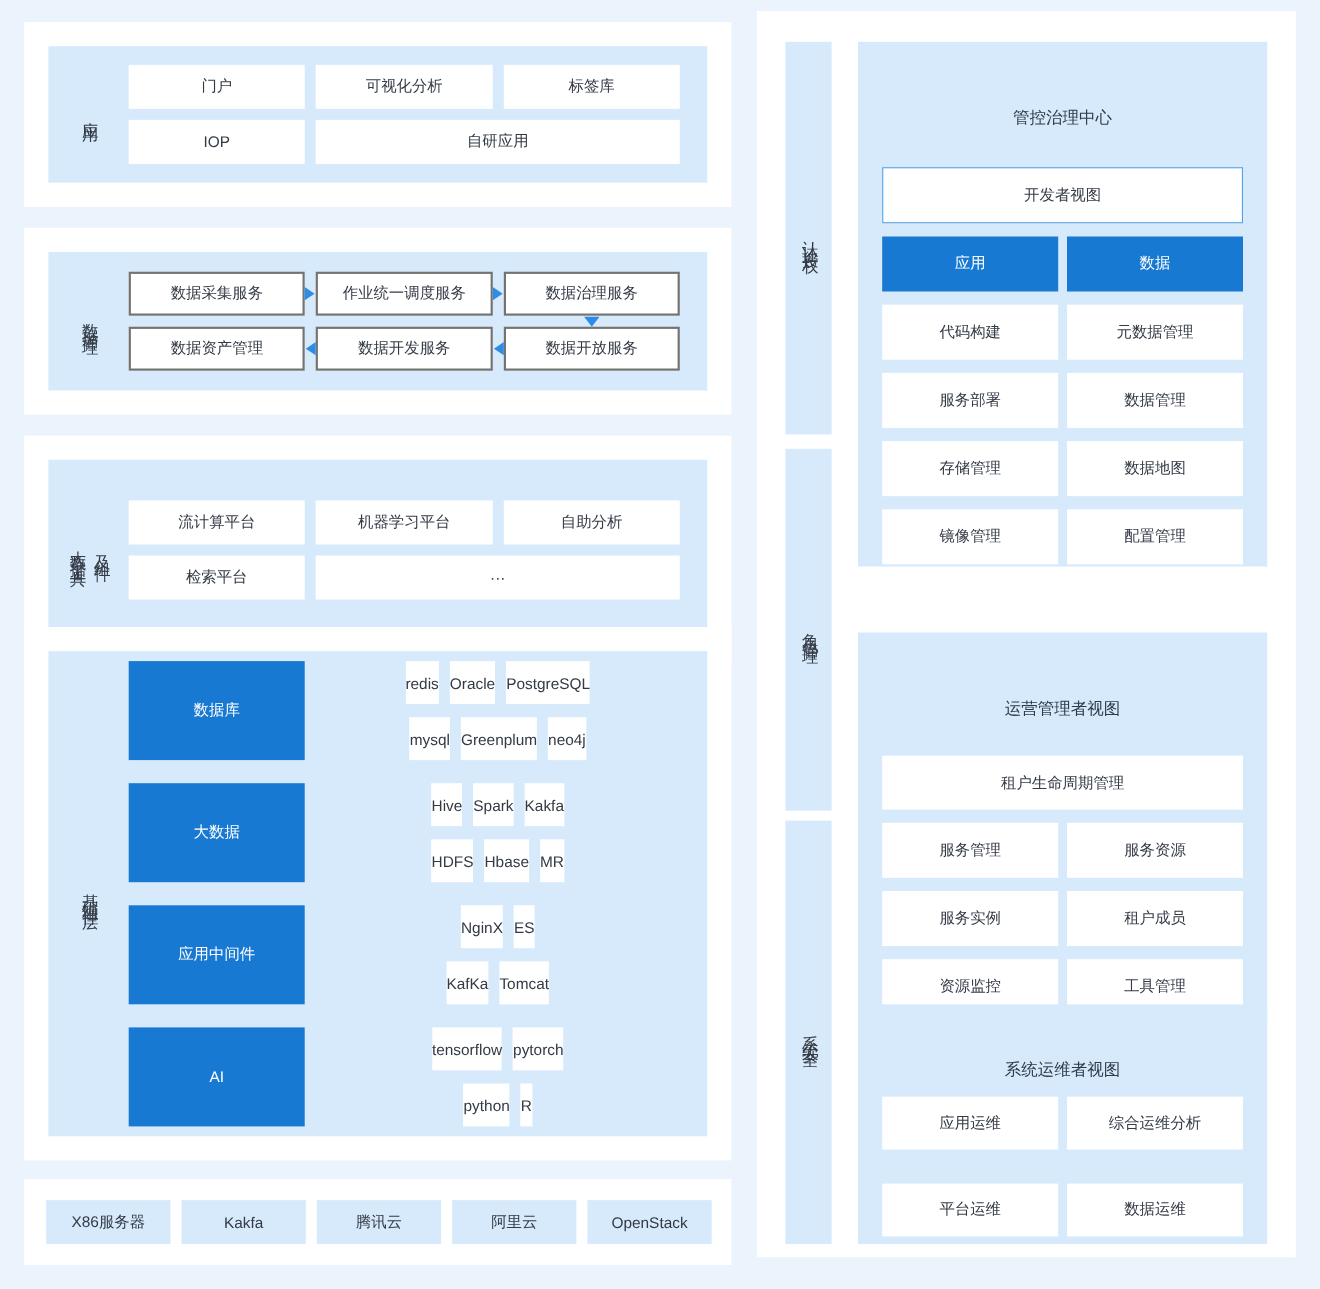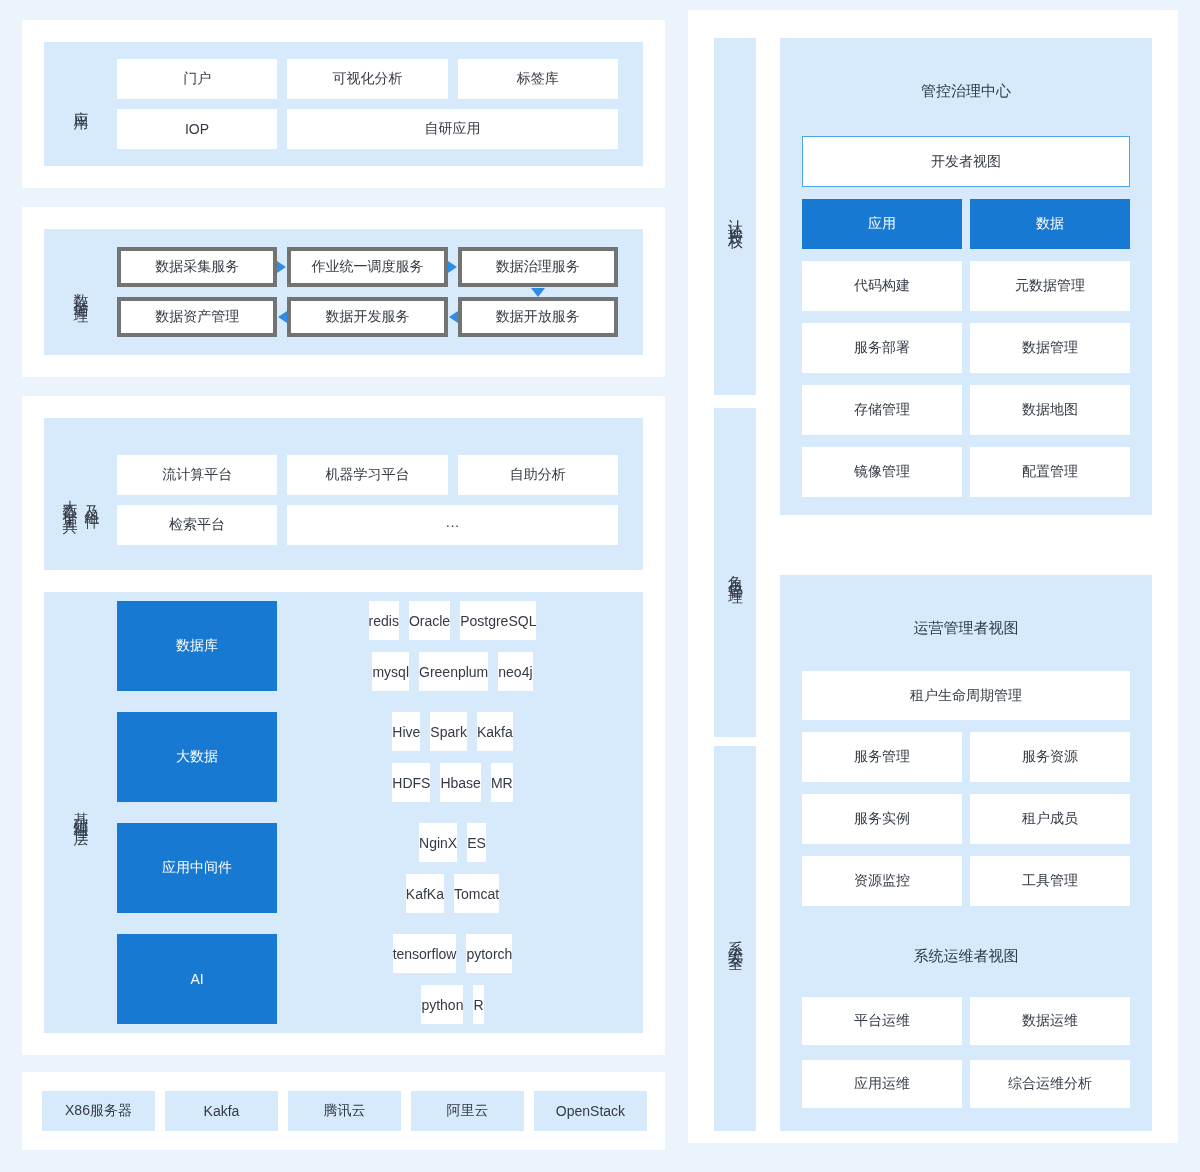--- a/index.html
+++ b/index.html
@@ -15,21 +15,21 @@
   #secE { top:1072px; height:78px; padding:19px 20px; background:#ffffff; display:flex; gap:10px; }
 
   .panel { flex:1; background:#d7eafc; display:flex; padding-right:25px; }
   .labelwrap { flex:0 0 73px; display:flex; align-items:center; justify-content:center; gap:3px; }
   .vlabel { writing-mode:vertical-lr; text-orientation:upright; letter-spacing:5px; font-size:15px; color:#333a45; }
   .grid { flex:1; display:flex; flex-direction:column; justify-content:center; }
   .rowswrap { position:relative; display:flex; flex-direction:column; gap:10px; }
   .brow { display:flex; gap:10px; height:40px; }
   .wbox { flex:1; background:#ffffff; display:flex; align-items:center; justify-content:center; font-size:14px; color:#333a45; }
   .w160 { flex:0 0 160px; }
-  .bbox { flex:1; background:#ffffff; border:4px solid #737373; display:flex; align-items:center; justify-content:center; font-size:14px; color:#333a45; }
+  .bbox { flex:1; background:#ffffff; border:2px solid #737373; display:flex; align-items:center; justify-content:center; font-size:14px; color:#333a45; }
 
   .arrow { position:absolute; width:0; height:0; }
   .ar-right { border-top:6px solid transparent; border-bottom:6px solid transparent; border-left:9px solid #2f8ce4; }
   .ar-left  { border-top:6px solid transparent; border-bottom:6px solid transparent; border-right:9px solid #2f8ce4; }
   .ar-down  { border-left:7px solid transparent; border-right:7px solid transparent; border-top:9px solid #2f8ce4; }
   #arR1 { left:160px; top:14px; } #arR2 { left:331px; top:14px; }
   #arDn { left:414px; top:41px; }
   #arL1 { left:161px; top:64px; } #arL2 { left:332px; top:64px; }
 
   .dgrid { flex:1; display:flex; flex-direction:column; justify-content:center; gap:21px; }
@@ -40,21 +40,21 @@
   .ibox { flex:1; background:#ffffff; display:flex; align-items:center; justify-content:center; font-size:14px; color:#333a45; }
 
   .sbox { flex:0 0 113px; height:40px; background:#d7eafc; display:flex; align-items:center; justify-content:center; font-size:14px; color:#333a45; }
 
   .right-card { position:absolute; left:688px; top:10px; width:490px; height:1133px; background:#ffffff; }
   .bar { position:absolute; left:26px; width:42px; background:#d7eafc; display:flex; align-items:center; justify-content:center; }
   #bar1 { top:28px;  height:357px; }
   #bar2 { top:398px; height:329px; }
   #bar3 { top:736px; height:385px; }
 
-  .rpanel { position:absolute; left:92px; width:372px; background:#d7eafc; padding:0 22px; }
+  .rpanel { position:absolute; left:92px; width:372px; background:#d7eafc; padding:16px 22px; }
   #rp1 { top:28px;  height:477px; }
   #rp2 { top:533px; height:355px;margin-top:32px; }
   #rp3 { top:903px; height:218px; }
   .rtitle { margin-top:44px; text-align:center; font-size:15px; color:#2e3b4a; }
   #rp3 .rtitle { margin-top:34px; }
   .devbox { margin-top:35px; height:51px; background:#ffffff; border:1px solid #4da2e8; display:flex; align-items:center; justify-content:center; font-size:14px; color:#333a45; }
   .rrow { margin-top:12px; display:flex; gap:8px; height:50px; }
   .rbox { flex:1; background:#ffffff; display:flex; align-items:center; justify-content:center; font-size:14px; color:#333a45; }
   .rblue { background:#1879d2; color:#ffffff; }
   .fullbox { margin-top:33px; height:49px; background:#ffffff; display:flex; align-items:center; justify-content:center; font-size:14px; color:#333a45; }
@@ -265,24 +265,24 @@
         <div class="rbox">租户成员</div>
       </div>
       <div class="rrow">
         <div class="rbox">资源监控</div>
         <div class="rbox">工具管理</div>
       </div>
     </div>
 
     <div class="rpanel" id="rp3">
       <div class="rtitle">系统运维者视图</div>
+      <div class="rrow second">
+        <div class="rbox">应用运维</div>
+        <div class="rbox">综合运维分析</div>
+      </div>
       <div class="rrow first">
         <div class="rbox">平台运维</div>
         <div class="rbox">数据运维</div>
       </div>
-      <div class="rrow second">
-        <div class="rbox">应用运维</div>
-        <div class="rbox">综合运维分析</div>
-      </div>
     </div>
 
   </section>
 </div>
 
 </body></html>

